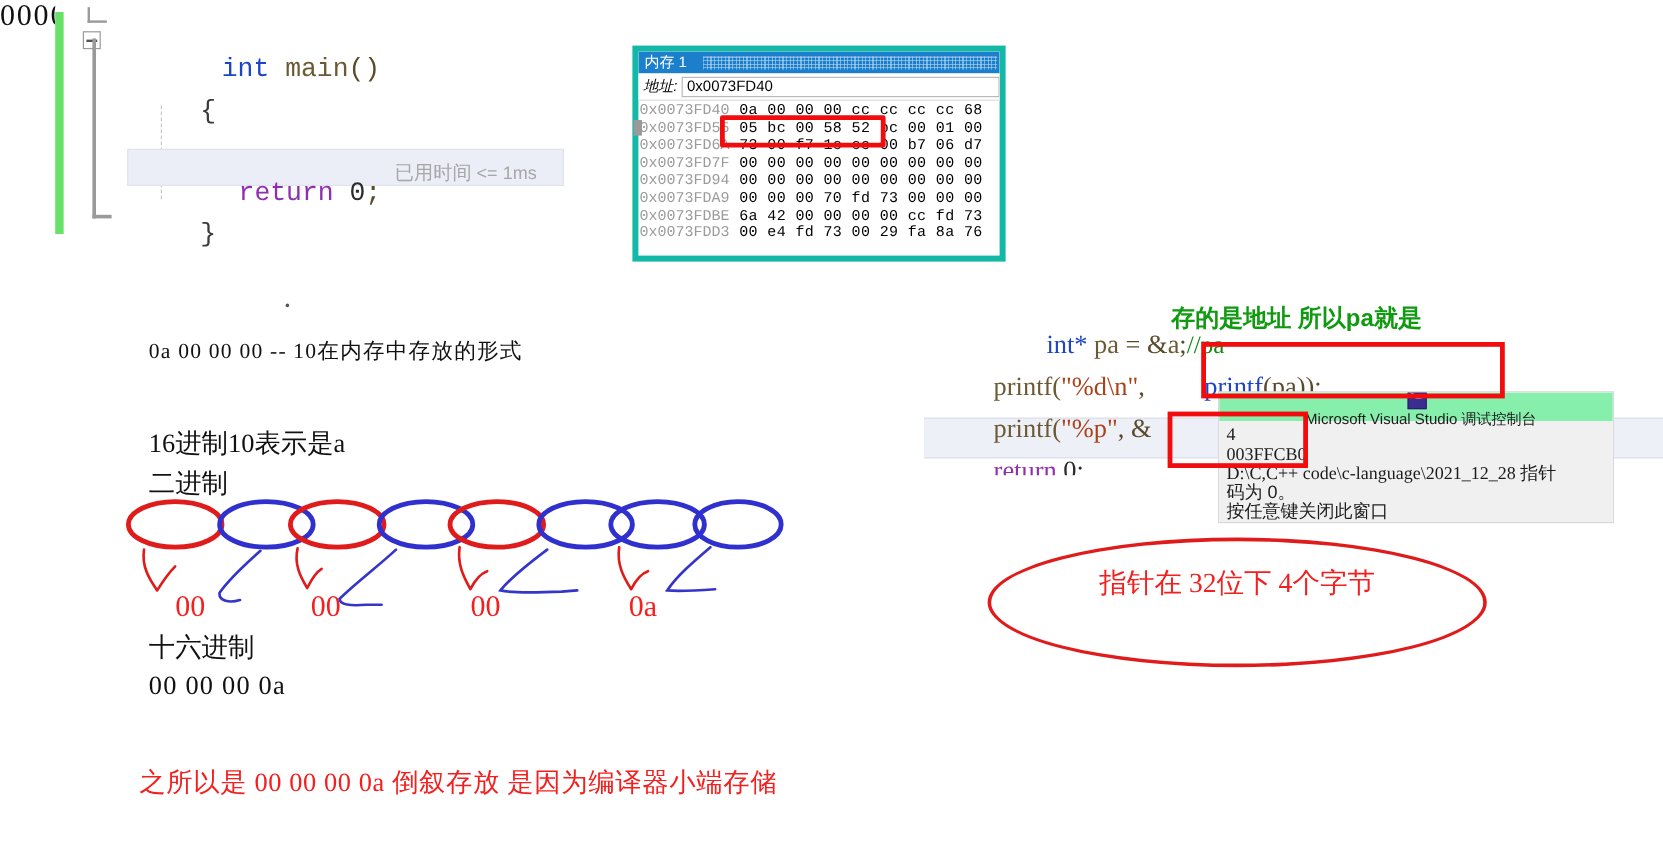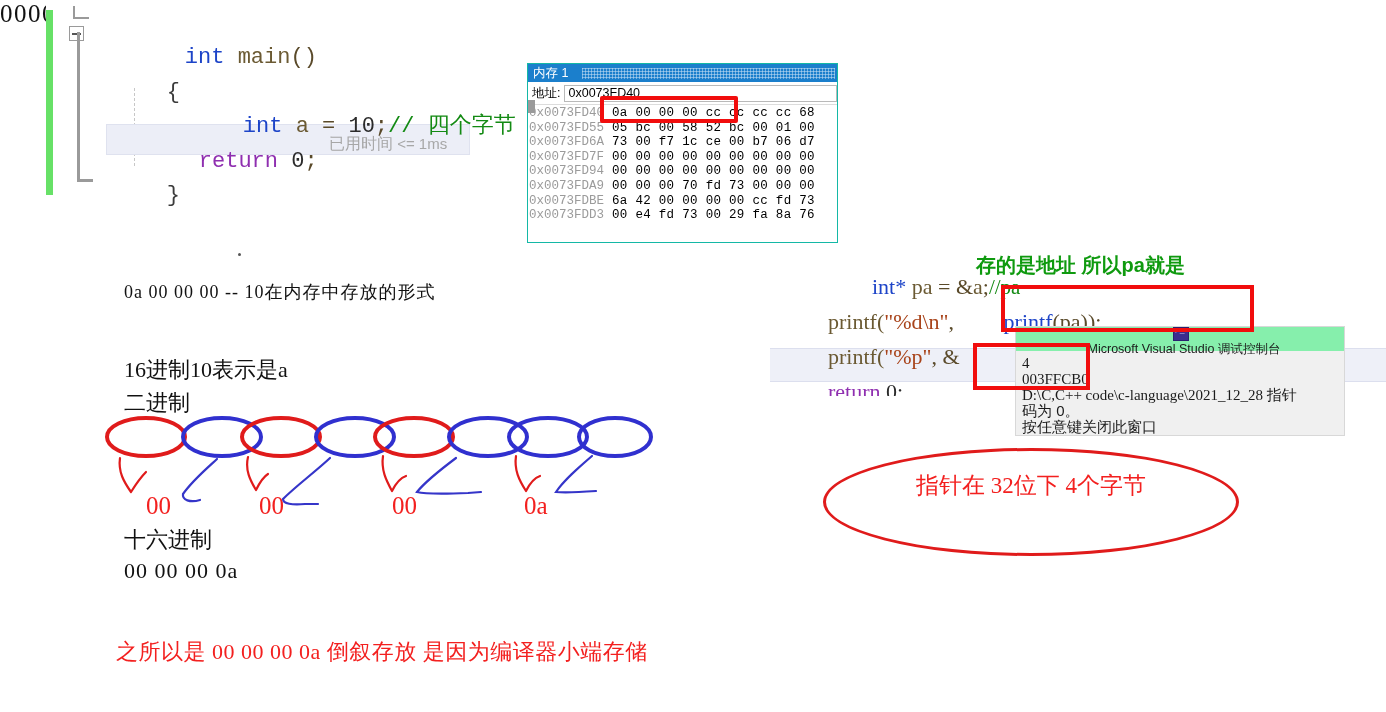--- a/index.html
+++ b/index.html
@@ -89,23 +89,23 @@
   .brace { color: #3b3b3b; }
   .elapsed {
     color: #a7a7a7;
     font-family: "Liberation Sans", sans-serif;
     font-size: 15px;
   }
   .elapsed .cn { font-size: 16px; }
 
   
   #memory-window {
-    left: 527px; top: 63px; width: 311px; height: 180px;
+    left: 527px; top: 38px; width: 311px; height: 180px;
     background: #ffffff;
-    border: 1px solid #14b8a6;
+    border: 5px solid #14b8a6;
     box-sizing: border-box;
     overflow: hidden;
   }
   #mem-titlebar {
     height: 18px;
     background: #1b7fcc;
     position: relative;
     display: flex;
     align-items: center;
   }
@@ -131,20 +131,21 @@
     display: flex;
     align-items: center;
     padding-left: 4px;
     border-bottom: 1px solid #dcdcdc;
   }
   #mem-addr-label {
     font-size: 12.5px;
     color: #000;
     margin-right: 4px;
     white-space: nowrap;
+    font-style: italic;
   }
   #mem-addr-input {
     flex: 1;
     height: 17px;
     border: 1px solid #b9b9b9;
     background: #fff;
     font-size: 12.5px;
     font-family: "Liberation Sans", sans-serif;
     color: #000;
     padding: 0 0 0 3px;
@@ -367,23 +368,20 @@
   <div class="current-line-hl"></div>
 
   <div class="code-line" style="left:42px; top:25px;">
     <span class="kw-blue">int </span><span class="ident-brown">main</span><span class="plain-dark">()</span>
   </div>
 
   <div class="code-line" style="left:68px; top:60px;">
     <span class="brace">{</span>
   </div>
 
-  <div class="code-line" style="left:100px; top:94px;">
-    <span class="kw-blue">int </span><span class="ident-brown">a</span><span class="plain-dark"> = </span><span class="num-dark">10</span><span class="plain-dark">;</span><span class="cmt-green">// 四个字节</span>
-  </div>
 
   <div class="code-line" style="left:100px; top:129px;">
     <span class="kw-purple">return</span><span class="plain-dark"> </span><span class="num-dark">0</span><span class="plain-dark">;</span>
   </div>
 
   <div class="abs elapsed" style="left:283px; top:134px;">
     <span class="cn">已用时间</span>
     <span>&lt;= 1ms</span>
   </div>
 

